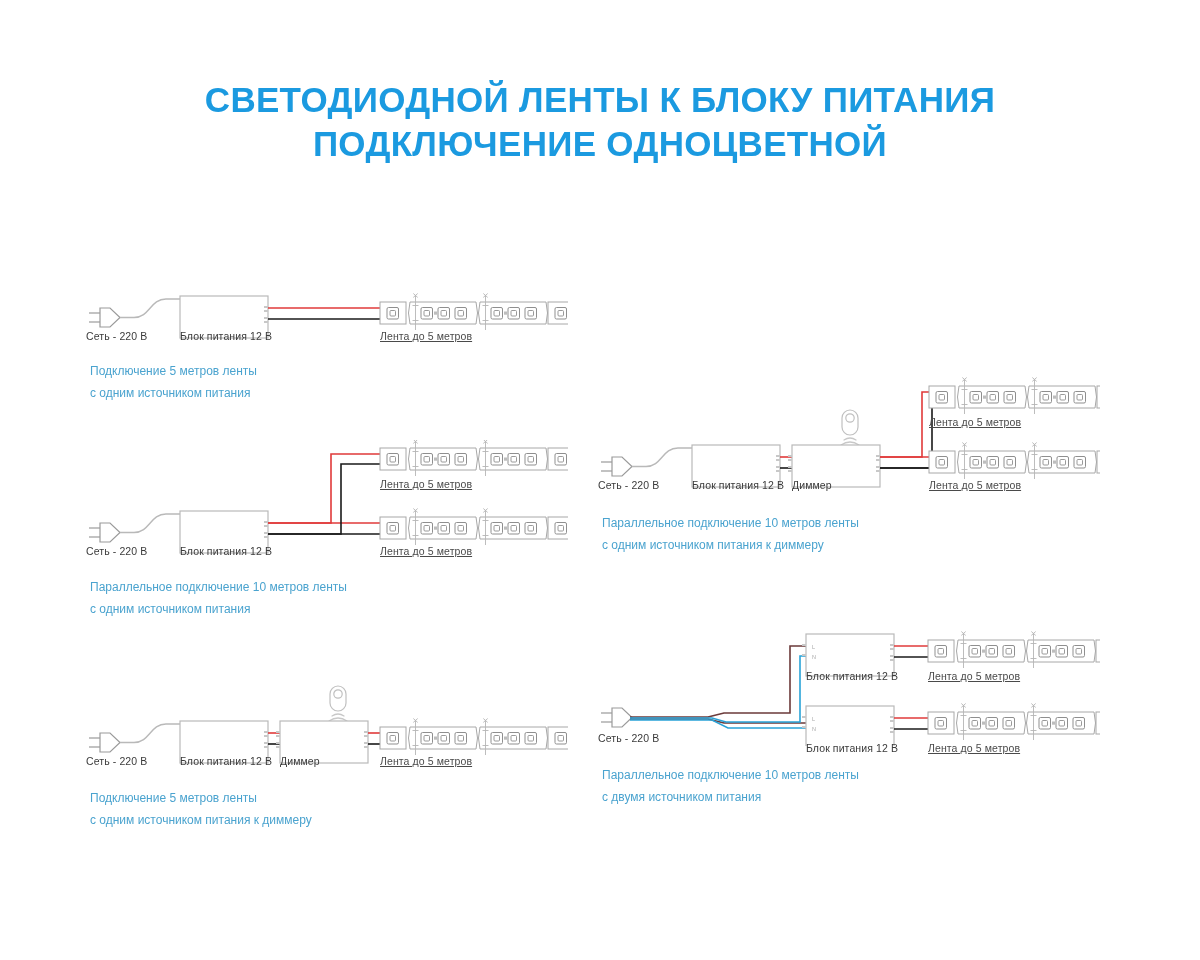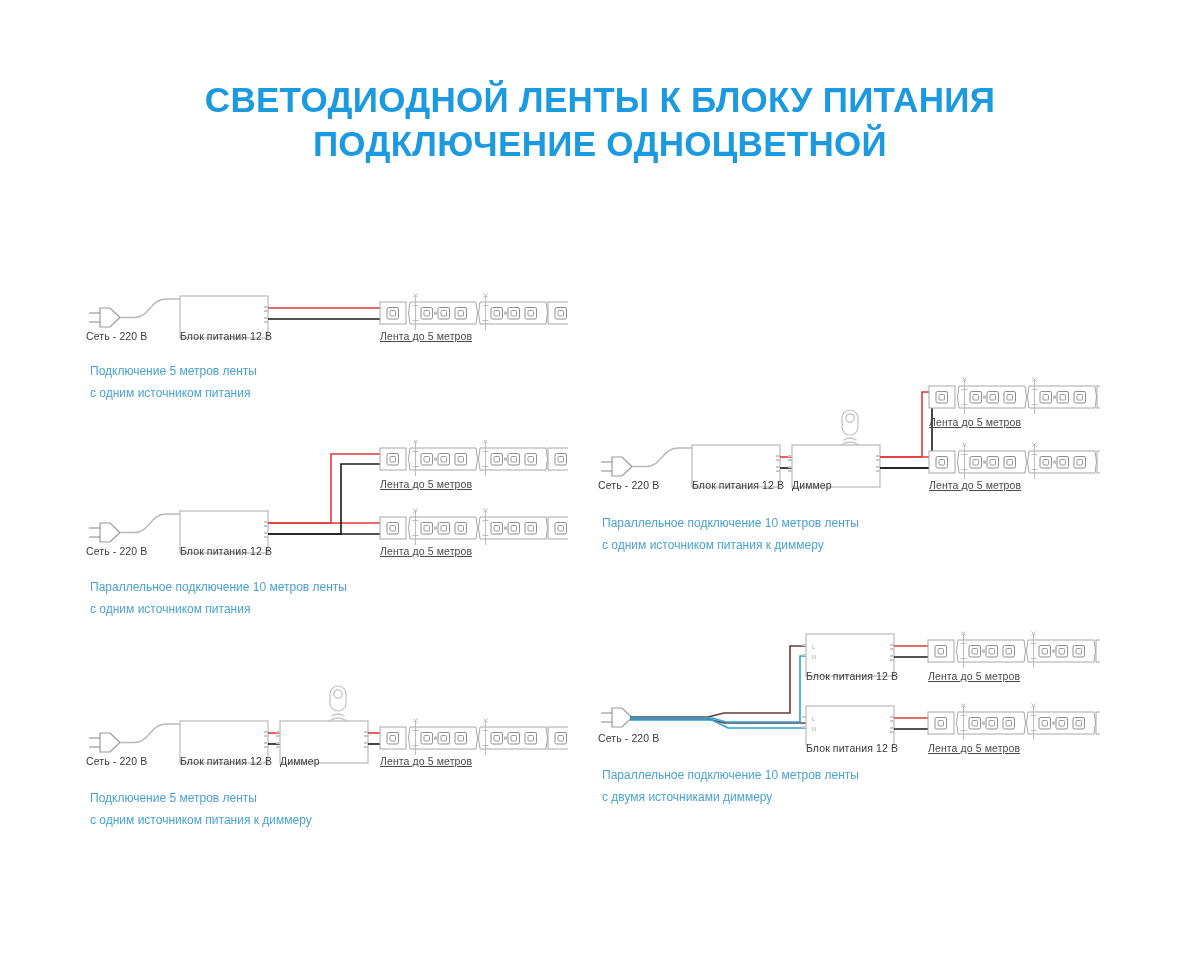--- a/index.html
+++ b/index.html
@@ -390,14 +390,14 @@
         <use href="#led-cap" x="168" y="0"></use>
       </g>
     </svg>
   </div>
   <div class="part-label" style="left:206px; top:52px;">Блок питания 12 В</div>
   <div class="part-label thin" style="left:328px; top:52px;">Лента до 5 метров</div>
   <div class="part-label" style="left:-2px; top:114px;">Сеть - 220 В</div>
   <div class="part-label" style="left:206px; top:124px;">Блок питания 12 В</div>
   <div class="part-label thin" style="left:328px; top:124px;">Лента до 5 метров</div>
   <div class="caption" style="left:2px; top:146px;">Параллельное подключение 10 метров ленты</div>
-  <div class="caption" style="left:2px; top:168px;">с двумя источниками диммеру</div>
+  <div class="caption" style="left:2px; top:168px;">с двумя источником питания</div>
 </div>
 
 </body></html>

